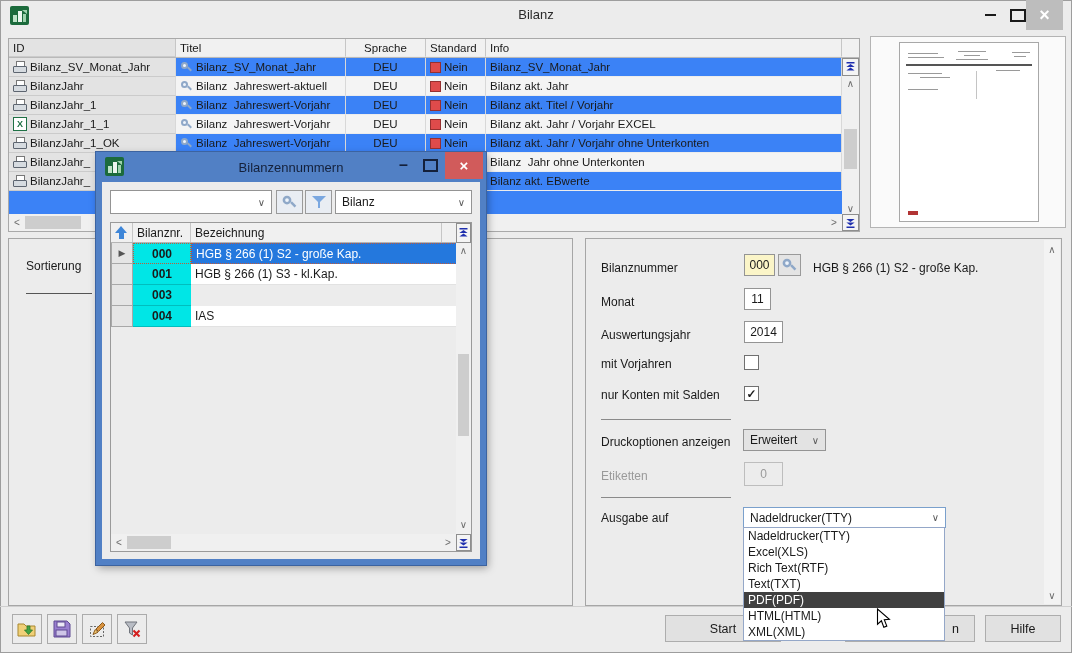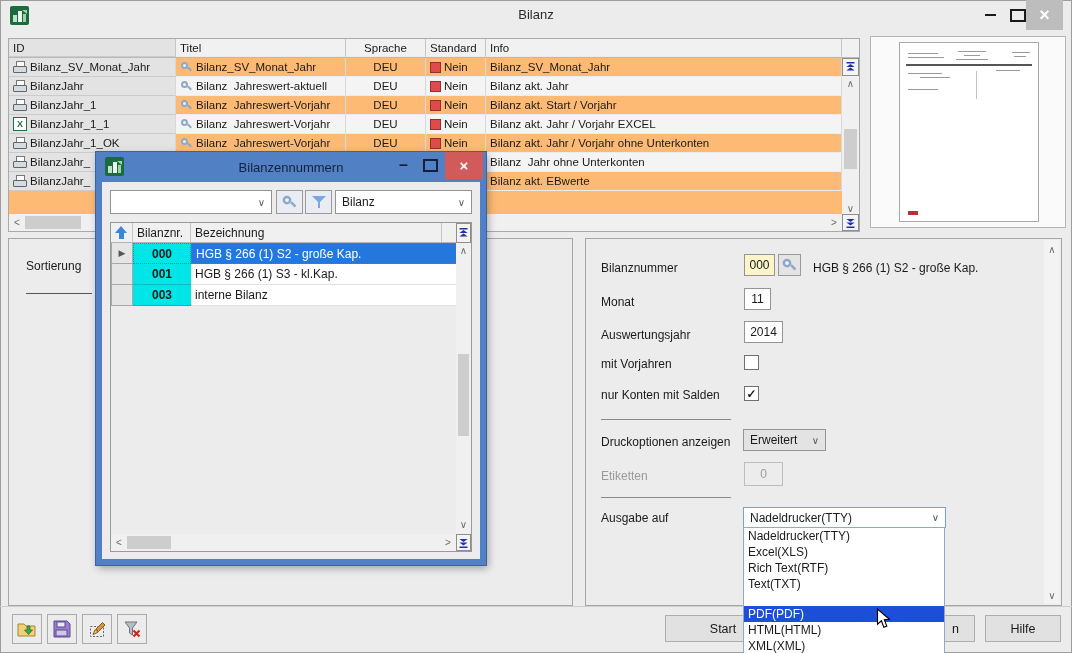--- a/index.html
+++ b/index.html
@@ -10,21 +10,21 @@
   }
   .abs{position:absolute;}
   
   .titlebar{left:0;top:0;width:1072px;height:30px;}
   .app-title{left:0;right:0;top:7px;text-align:center;font-size:13px;color:#2b2b2b;}
   .winbtn{top:0;height:30px;display:flex;align-items:center;justify-content:center;cursor:default;}
   .glyph-min{width:11px;height:2px;background:#1a1a1a;}
   .glyph-max{width:12px;height:9px;border:2px solid #1a1a1a;}
   .close-main{background:#bdbdbd;color:#fff;font-size:18px;font-weight:bold;}
   
-  .tbl{left:8px;top:38px;width:852px;height:194px;background:#fdba74;border:1px solid #a9a9a9;box-sizing:border-box;}
+  .tbl{left:8px;top:38px;width:852px;height:194px;background:#3b82f6;border:1px solid #a9a9a9;box-sizing:border-box;}
   .trow{display:flex;height:19px;line-height:18px;font-size:11.5px;}
   .thead{background:#f1f1f1;border-bottom:1px solid #b9b9b9;box-sizing:border-box;height:19px;}
   .thead .cell{color:#1a1a1a;}
   .cell{box-sizing:border-box;padding:0 4px;overflow:hidden;white-space:pre;border-right:1px solid #d8d8d8;display:flex;align-items:center;gap:3px;}
   .thead .cell{border-right:1px solid #c6c6c6;}
   .c-id{width:167px;}
   .c-titel{width:170px;}
   .c-spr{width:80px;justify-content:center;}
   .c-std{width:60px;}
   .c-info{width:356px;}
@@ -68,21 +68,21 @@
   .fld.yellow{background:#fbf5c8;}
   .fld.dim{background:#ececec;border-color:#bdbdbd;color:#9a9a9a;}
   .cb{width:15px;height:15px;background:#fff;border:1px solid #707070;box-sizing:border-box;display:flex;align-items:center;justify-content:center;font-size:12px;font-weight:bold;}
   .divider{height:1px;background:#8a8a8a;}
   .selectbox{box-sizing:border-box;border:1px solid #949494;background:#e3e3e3;font-size:12px;display:flex;align-items:center;padding:0 6px;justify-content:space-between;}
   .combo{box-sizing:border-box;border:1px solid #7aa0cc;background:#fff;font-size:12px;display:flex;align-items:center;padding:0 6px;justify-content:space-between;}
   .carr{color:#5a5a5a;font-size:10px;}
   
   .ddlist{left:743px;top:527px;width:202px;background:#fff;border:1px solid #94a7c8;box-sizing:border-box;z-index:60;}
   .dditem{height:16px;line-height:16px;font-size:12px;padding:0 4px;white-space:pre;}
-  .dditem.hl{background:#1d4ed8;color:#fff;margin-top:14px;}
+  .dditem.hl{background:#404040;color:#fff;}
   
   .toolbtn{width:30px;height:30px;background:#ececec;border:1px solid #ababab;box-sizing:border-box;display:flex;align-items:center;justify-content:center;}
   .pushbtn{background:#e1e1e1;border:1px solid #adadad;box-sizing:border-box;font-size:12.5px;display:flex;align-items:center;justify-content:center;}
   
   .dialog{left:96px;top:152px;width:390px;height:413px;background:#5180c5;z-index:50;box-shadow:0 0 0 1px #3c63a0,2px 3px 8px rgba(0,0,0,.35);}
   .dlg-title{position:absolute;left:0;top:0;right:0;height:30px;display:flex;align-items:center;}
   .dlg-title-text{position:absolute;left:0;right:0;text-align:center;font-size:13px;color:#14203a;}
   .dlg-btn{position:absolute;top:0;height:26px;display:flex;align-items:center;justify-content:center;}
   .dlg-close{background:#d15b5b;color:#fff;font-size:15px;font-weight:bold;top:0;height:27px;}
   .dlg-content{position:absolute;left:6px;top:30px;width:378px;height:377px;background:#ececec;}
@@ -144,21 +144,21 @@
     <div class="cell c-titel"><span class="mag"></span><span>Bilanz  Jahreswert-aktuell</span></div>
     <div class="cell c-spr">DEU</div>
     <div class="cell c-std"><span class="redsq"></span><span>Nein</span></div>
     <div class="cell c-info">Bilanz akt. Jahr</div>
   </div>
   <div class="trow">
     <div class="cell c-id"><span class="printer"></span><span>BilanzJahr_1</span></div>
     <div class="cell c-titel"><span class="mag"></span><span>Bilanz  Jahreswert-Vorjahr</span></div>
     <div class="cell c-spr">DEU</div>
     <div class="cell c-std"><span class="redsq"></span><span>Nein</span></div>
-    <div class="cell c-info">Bilanz akt. Start / Vorjahr</div>
+    <div class="cell c-info">Bilanz akt. Titel / Vorjahr</div>
   </div>
   <div class="trow alt">
     <div class="cell c-id"><span class="xlsicon"></span><span>BilanzJahr_1_1</span></div>
     <div class="cell c-titel"><span class="mag"></span><span>Bilanz  Jahreswert-Vorjahr</span></div>
     <div class="cell c-spr">DEU</div>
     <div class="cell c-std"><span class="redsq"></span><span>Nein</span></div>
     <div class="cell c-info">Bilanz akt. Jahr / Vorjahr EXCEL</div>
   </div>
   <div class="trow">
     <div class="cell c-id"><span class="printer"></span><span>BilanzJahr_1_OK</span></div>
@@ -386,21 +386,25 @@
         <div class="gbez">HGB § 266 (1) S2 - große Kap.</div>
       </div>
       <div class="grow" style="left:0;top:41px">
         <div class="ghandle"></div>
         <div class="gnr">001</div>
         <div class="gbez">HGB § 266 (1) S3 - kl.Kap.</div>
       </div>
       <div class="grow" style="left:0;top:62px">
         <div class="ghandle"></div>
         <div class="gnr">003</div>
-        <div class="gbez">interne Bilanz</div>
+      </div>
+      <div class="grow" style="left:0;top:83px">
+        <div class="ghandle"></div>
+        <div class="gnr">004</div>
+        <div class="gbez">IAS</div>
       </div>
 
       <div class="abs sb" style="left:345px;top:0;width:15px;height:311px">
         <div class="abs jumpbtn" style="left:0;top:0;width:15px;height:20px">
           <svg width="9" height="10">
               <rect x="0.5" y="0" width="8" height="1.5" fill="#1f2fae"></rect>
               <path d="M4.5 2 L8.6 5 H0.4 Z" fill="#1f2fae"></path>
               <path d="M4.5 5.6 L8.6 8.6 H0.4 Z" fill="#1f2fae"></path>
             </svg>
         </div>

